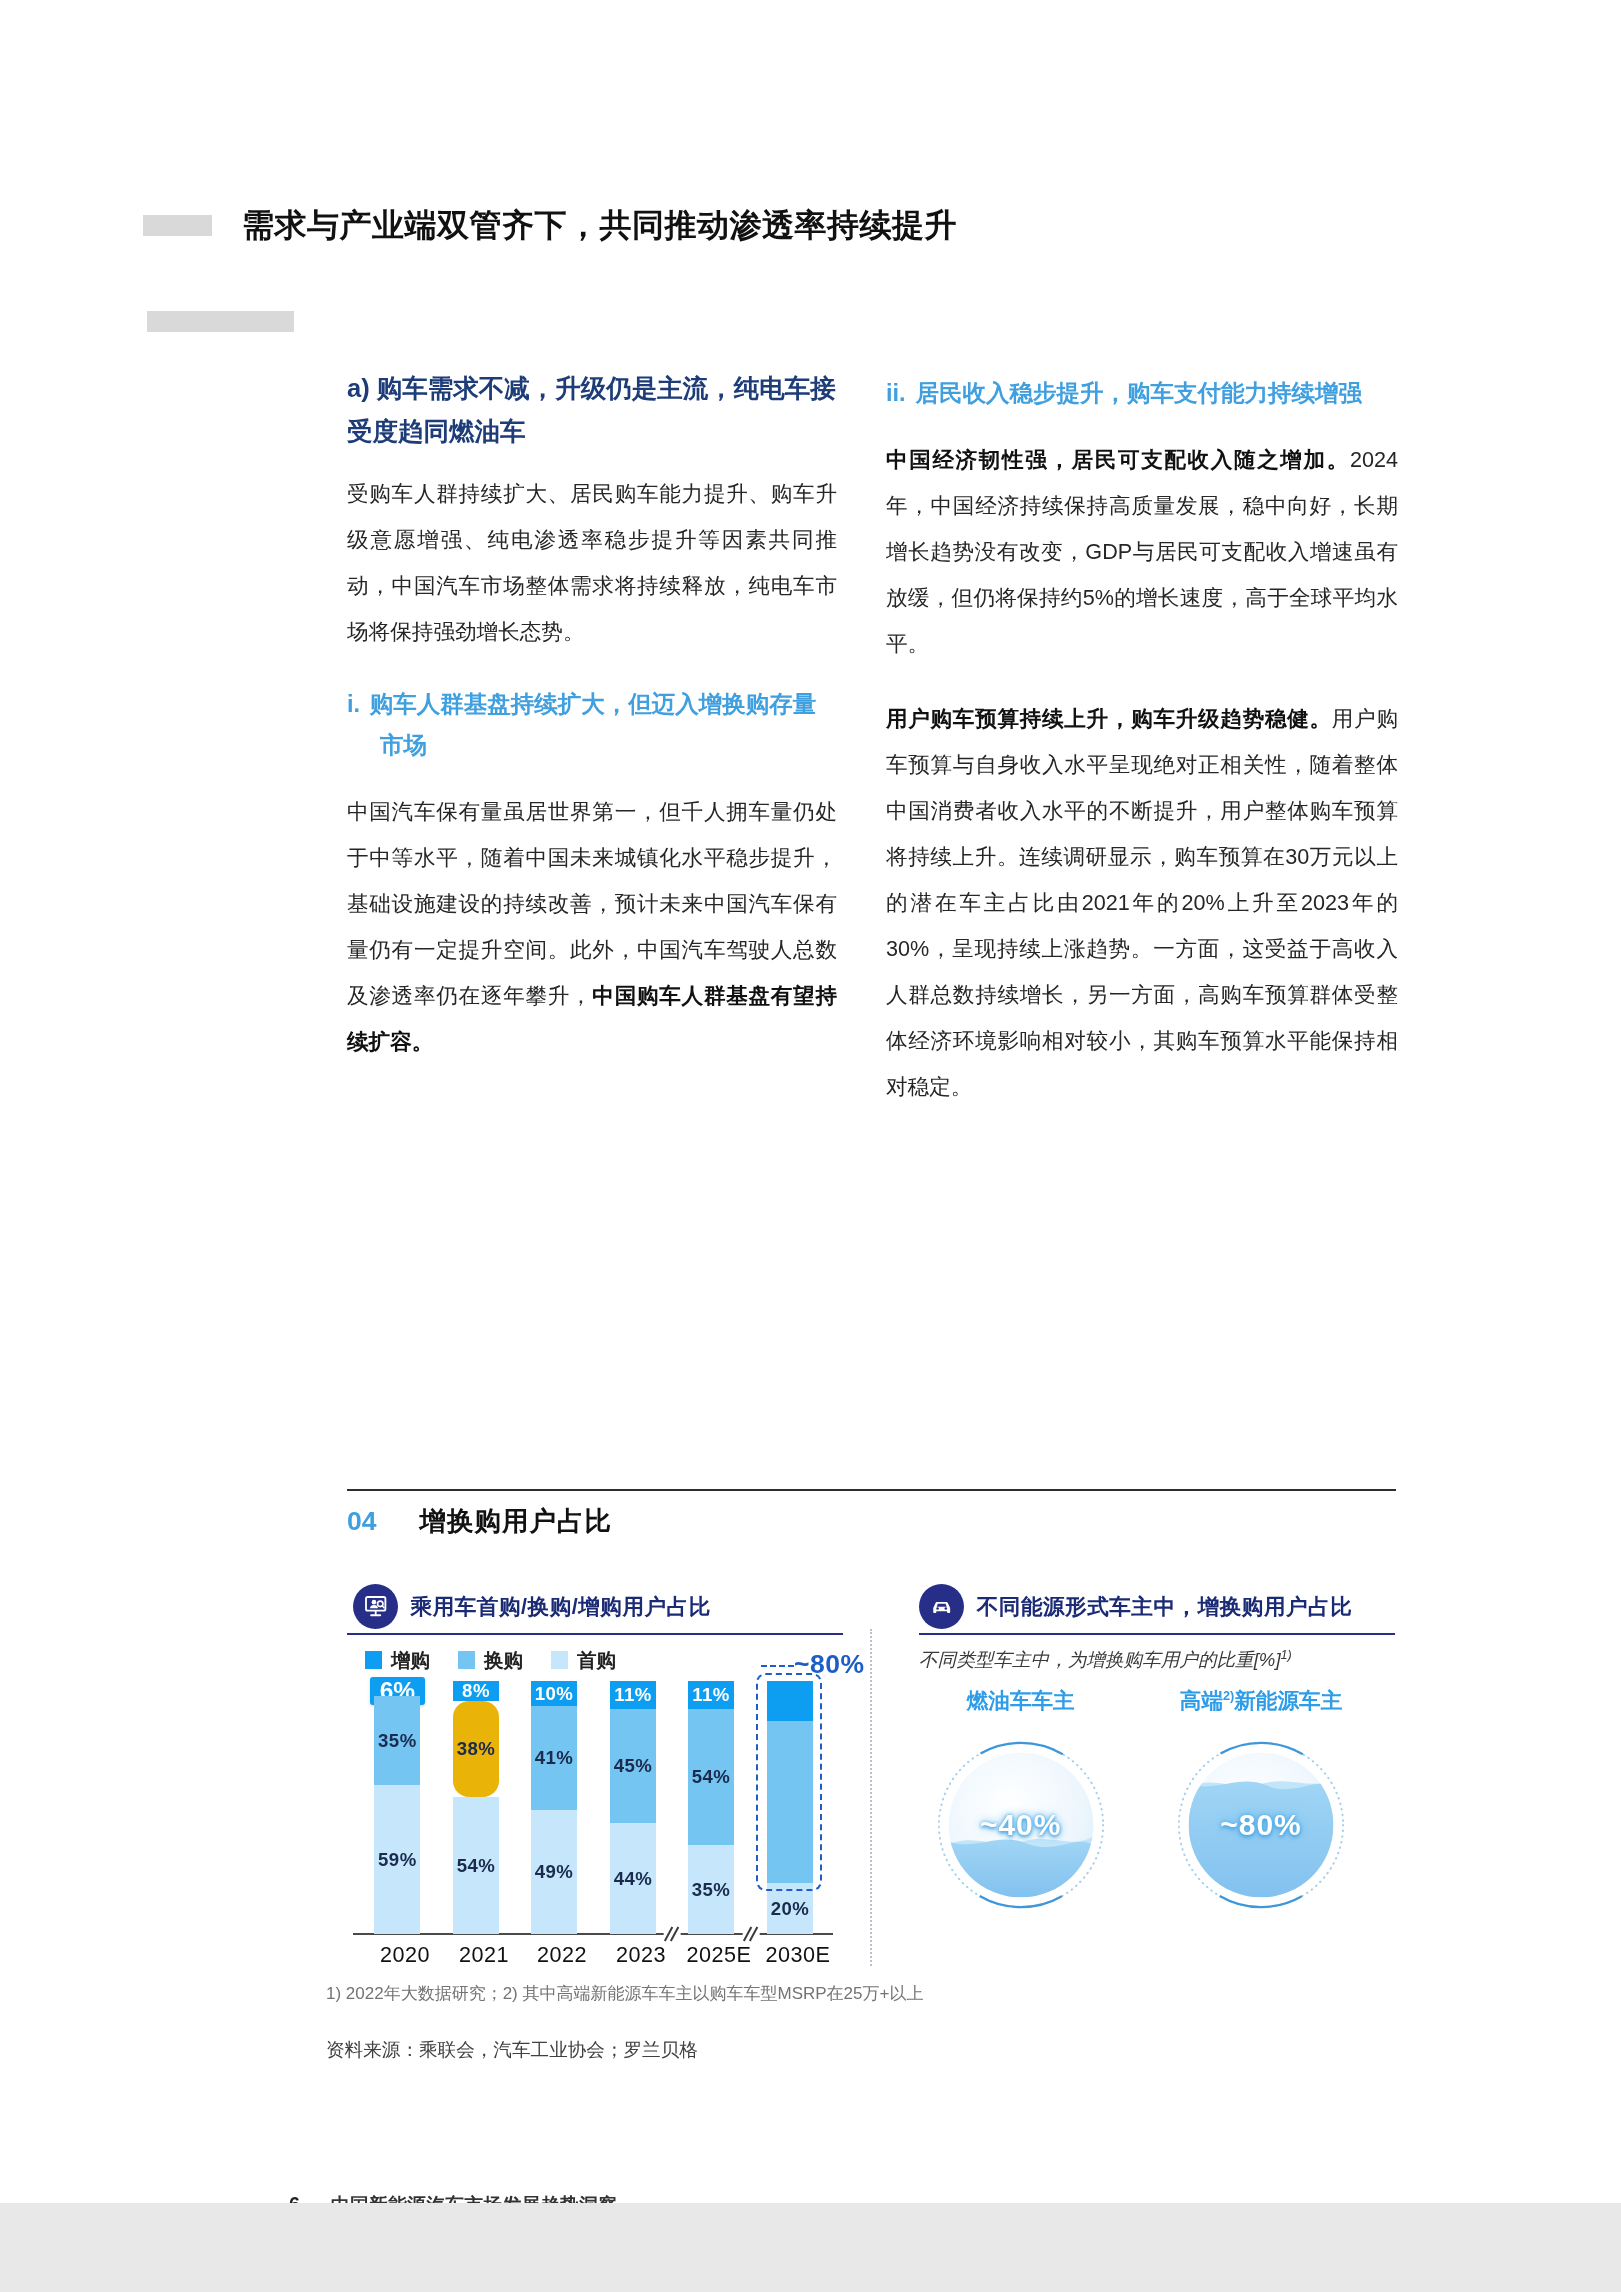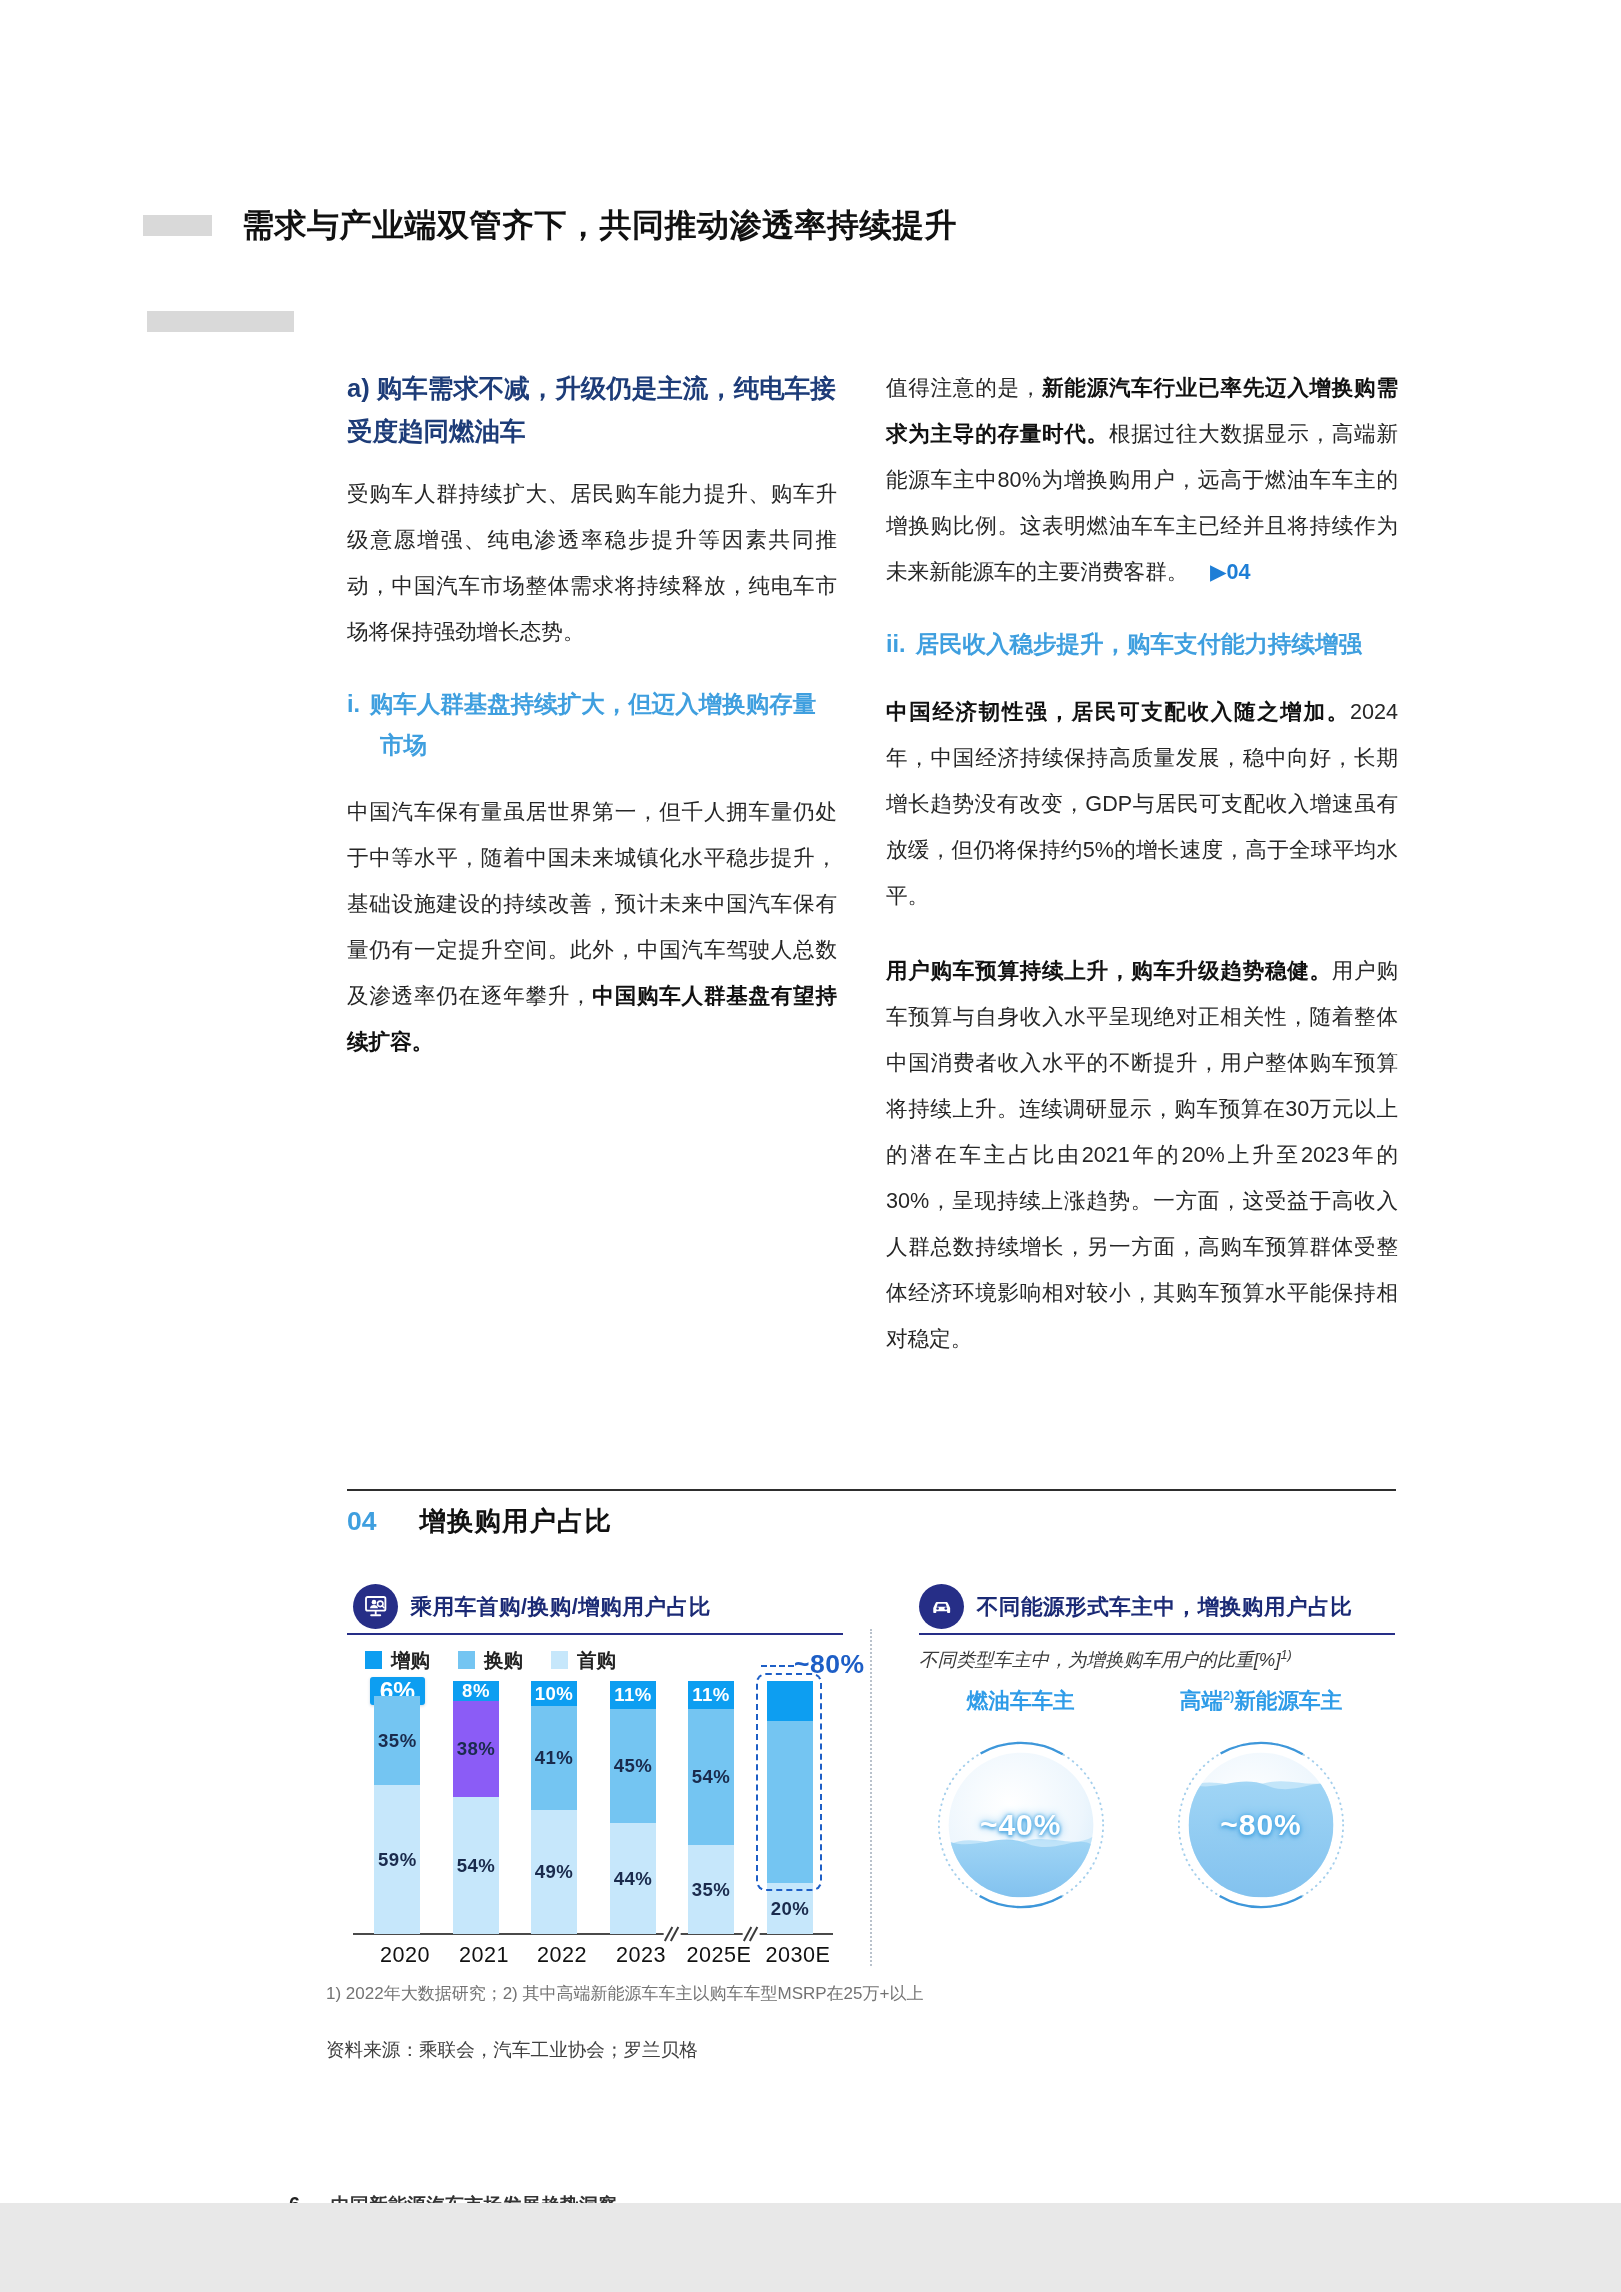--- a/index.html
+++ b/index.html
@@ -83,21 +83,20 @@
   <div class="page-title">需求与产业端双管齐下，共同推动渗透率持续提升</div>
 
   <div class="columns">
     <div class="col left">
       <h2 class="h-a">a) 购车需求不减，升级仍是主流，纯电车接受度趋同燃油车</h2>
       <p><span>受购车人群持续扩大、居民购车能力提升、购车升级意愿增强、纯电渗透率稳步提升等因素共同推动，中国汽车市场整体需求将持续释放，纯电车市场将保持强劲增长态势。</span></p>
       <h3 class="h-sub"><span class="hnum">i.</span><span>购车人群基盘持续扩大，但迈入增换购存量市场</span></h3>
       <p><span>中国汽车保有量虽居世界第一，但千人拥车量仍处于中等水平，随着中国未来城镇化水平稳步提升，基础设施建设的持续改善，预计未来中国汽车保有量仍有一定提升空间。此外，中国汽车驾驶人总数及渗透率仍在逐年攀升，</span><span class="b">中国购车人群基盘有望持续扩容。</span></p>
     </div>
     <div class="col right">
-      <p><span>值得注意的是，</span><span class="b">新能源汽车行业已率先迈入增换购需求为主导的存量时代。</span><span>根据过往大数据显示，高端新能源车主中80%为增换购用户，远高于燃油车车主的增换购比例。这表明燃油车车主已经并且将持续作为未来新能源车的主要消费客群。　</span><span class="b" style="color: rgb(30, 126, 214);">▶04</span></p>
       <h3 class="h-sub"><span class="hnum">ii.</span><span>居民收入稳步提升，购车支付能力持续增强</span></h3>
       <p><span class="b">中国经济韧性强，居民可支配收入随之增加。</span><span>2024年，中国经济持续保持高质量发展，稳中向好，长期增长趋势没有改变，GDP与居民可支配收入增速虽有放缓，但仍将保持约5%的增长速度，高于全球平均水平。</span></p>
       <p><span class="b">用户购车预算持续上升，购车升级趋势稳健。</span><span>用户购车预算与自身收入水平呈现绝对正相关性，随着整体中国消费者收入水平的不断提升，用户整体购车预算将持续上升。连续调研显示，购车预算在30万元以上的潜在车主占比由2021年的20%上升至2023年的30%，呈现持续上涨趋势。一方面，这受益于高收入人群总数持续增长，另一方面，高购车预算群体受整体经济环境影响相对较小，其购车预算水平能保持相对稳定。</span></p>
     </div>
   </div>
 
   <div class="exh-rule"></div>
   <div class="exh-header">
     <span class="exh-num">04</span>
     <span class="exh-title">增换购用户占比</span>
@@ -145,21 +144,21 @@
           </div>
           <div class="seg" style="height: 149px; background: rgb(198, 231, 251);">
             <span style="color: rgb(26, 43, 77);">59%</span>
           </div>
         </div>
         <div class="xlabel" style="left: 50px;">2020</div>
         <div class="bar" style="left: 106px;">
           <div class="seg" style="height: 20px; background: rgb(13, 158, 241);">
             <span style="color: rgb(255, 255, 255);">8%</span>
           </div>
-          <div class="seg" style="height: 96px; background: #8b5cf6;">
+          <div class="seg" style="height: 96px; background: #eab308; border-radius: 16px;">
             <span style="color: rgb(26, 43, 77);">38%</span>
           </div>
           <div class="seg" style="height: 137px; background: rgb(198, 231, 251);">
             <span style="color: rgb(26, 43, 77);">54%</span>
           </div>
         </div>
         <div class="xlabel" style="left: 129px;">2021</div>
         <div class="bar" style="left: 184px;">
           <div class="seg" style="height: 25px; background: rgb(13, 158, 241);">
             <span style="color: rgb(255, 255, 255);">10%</span>

